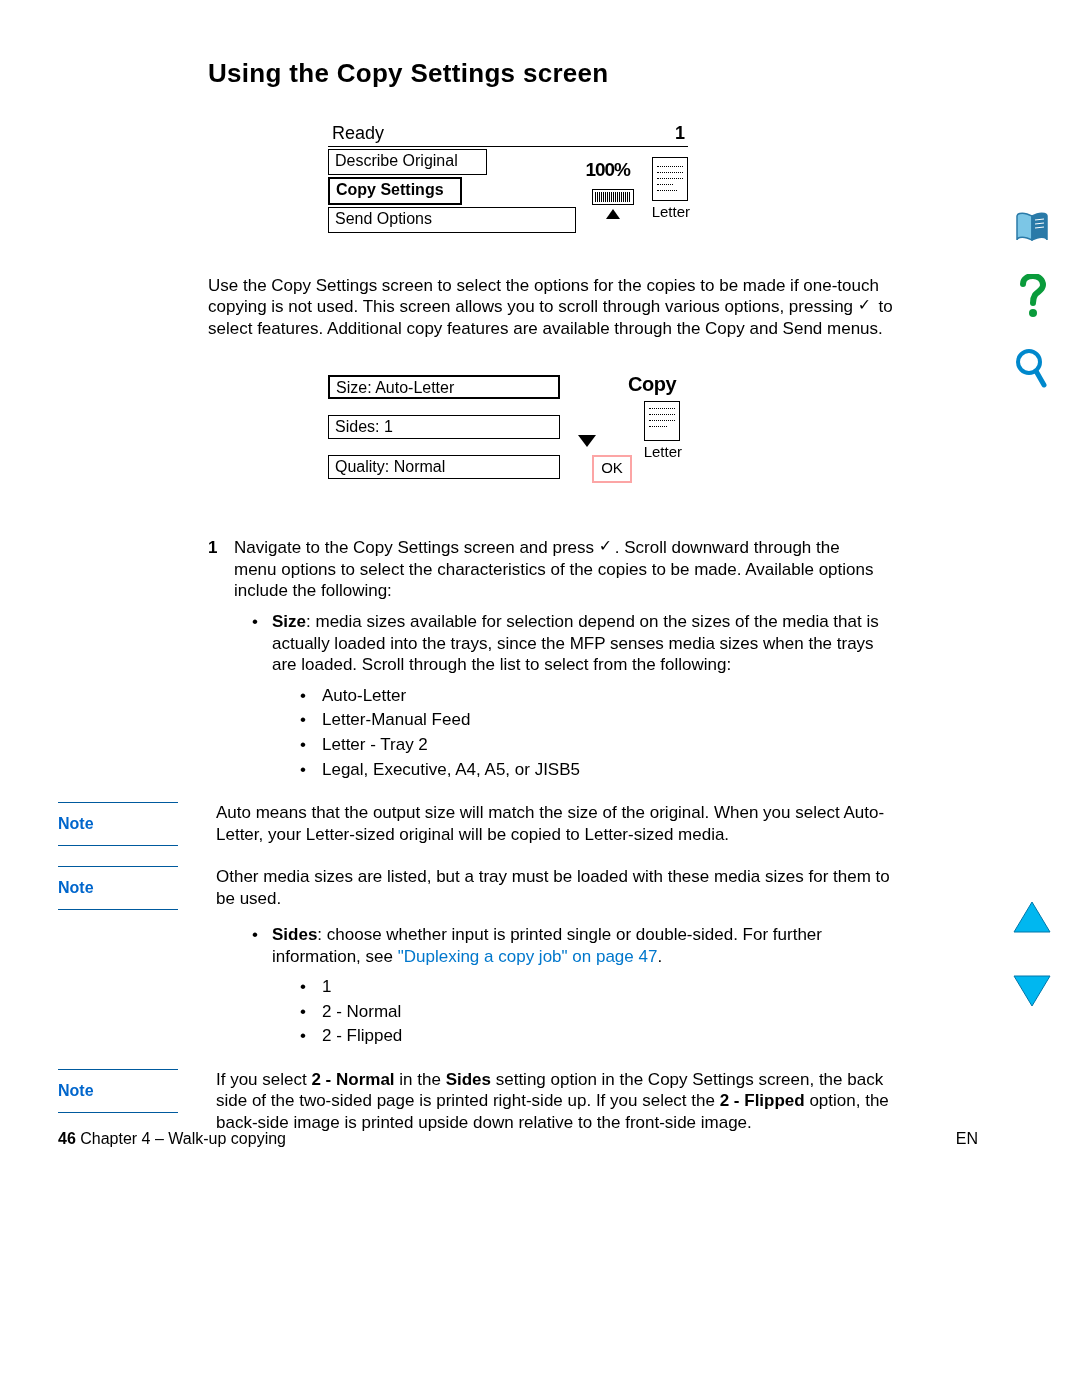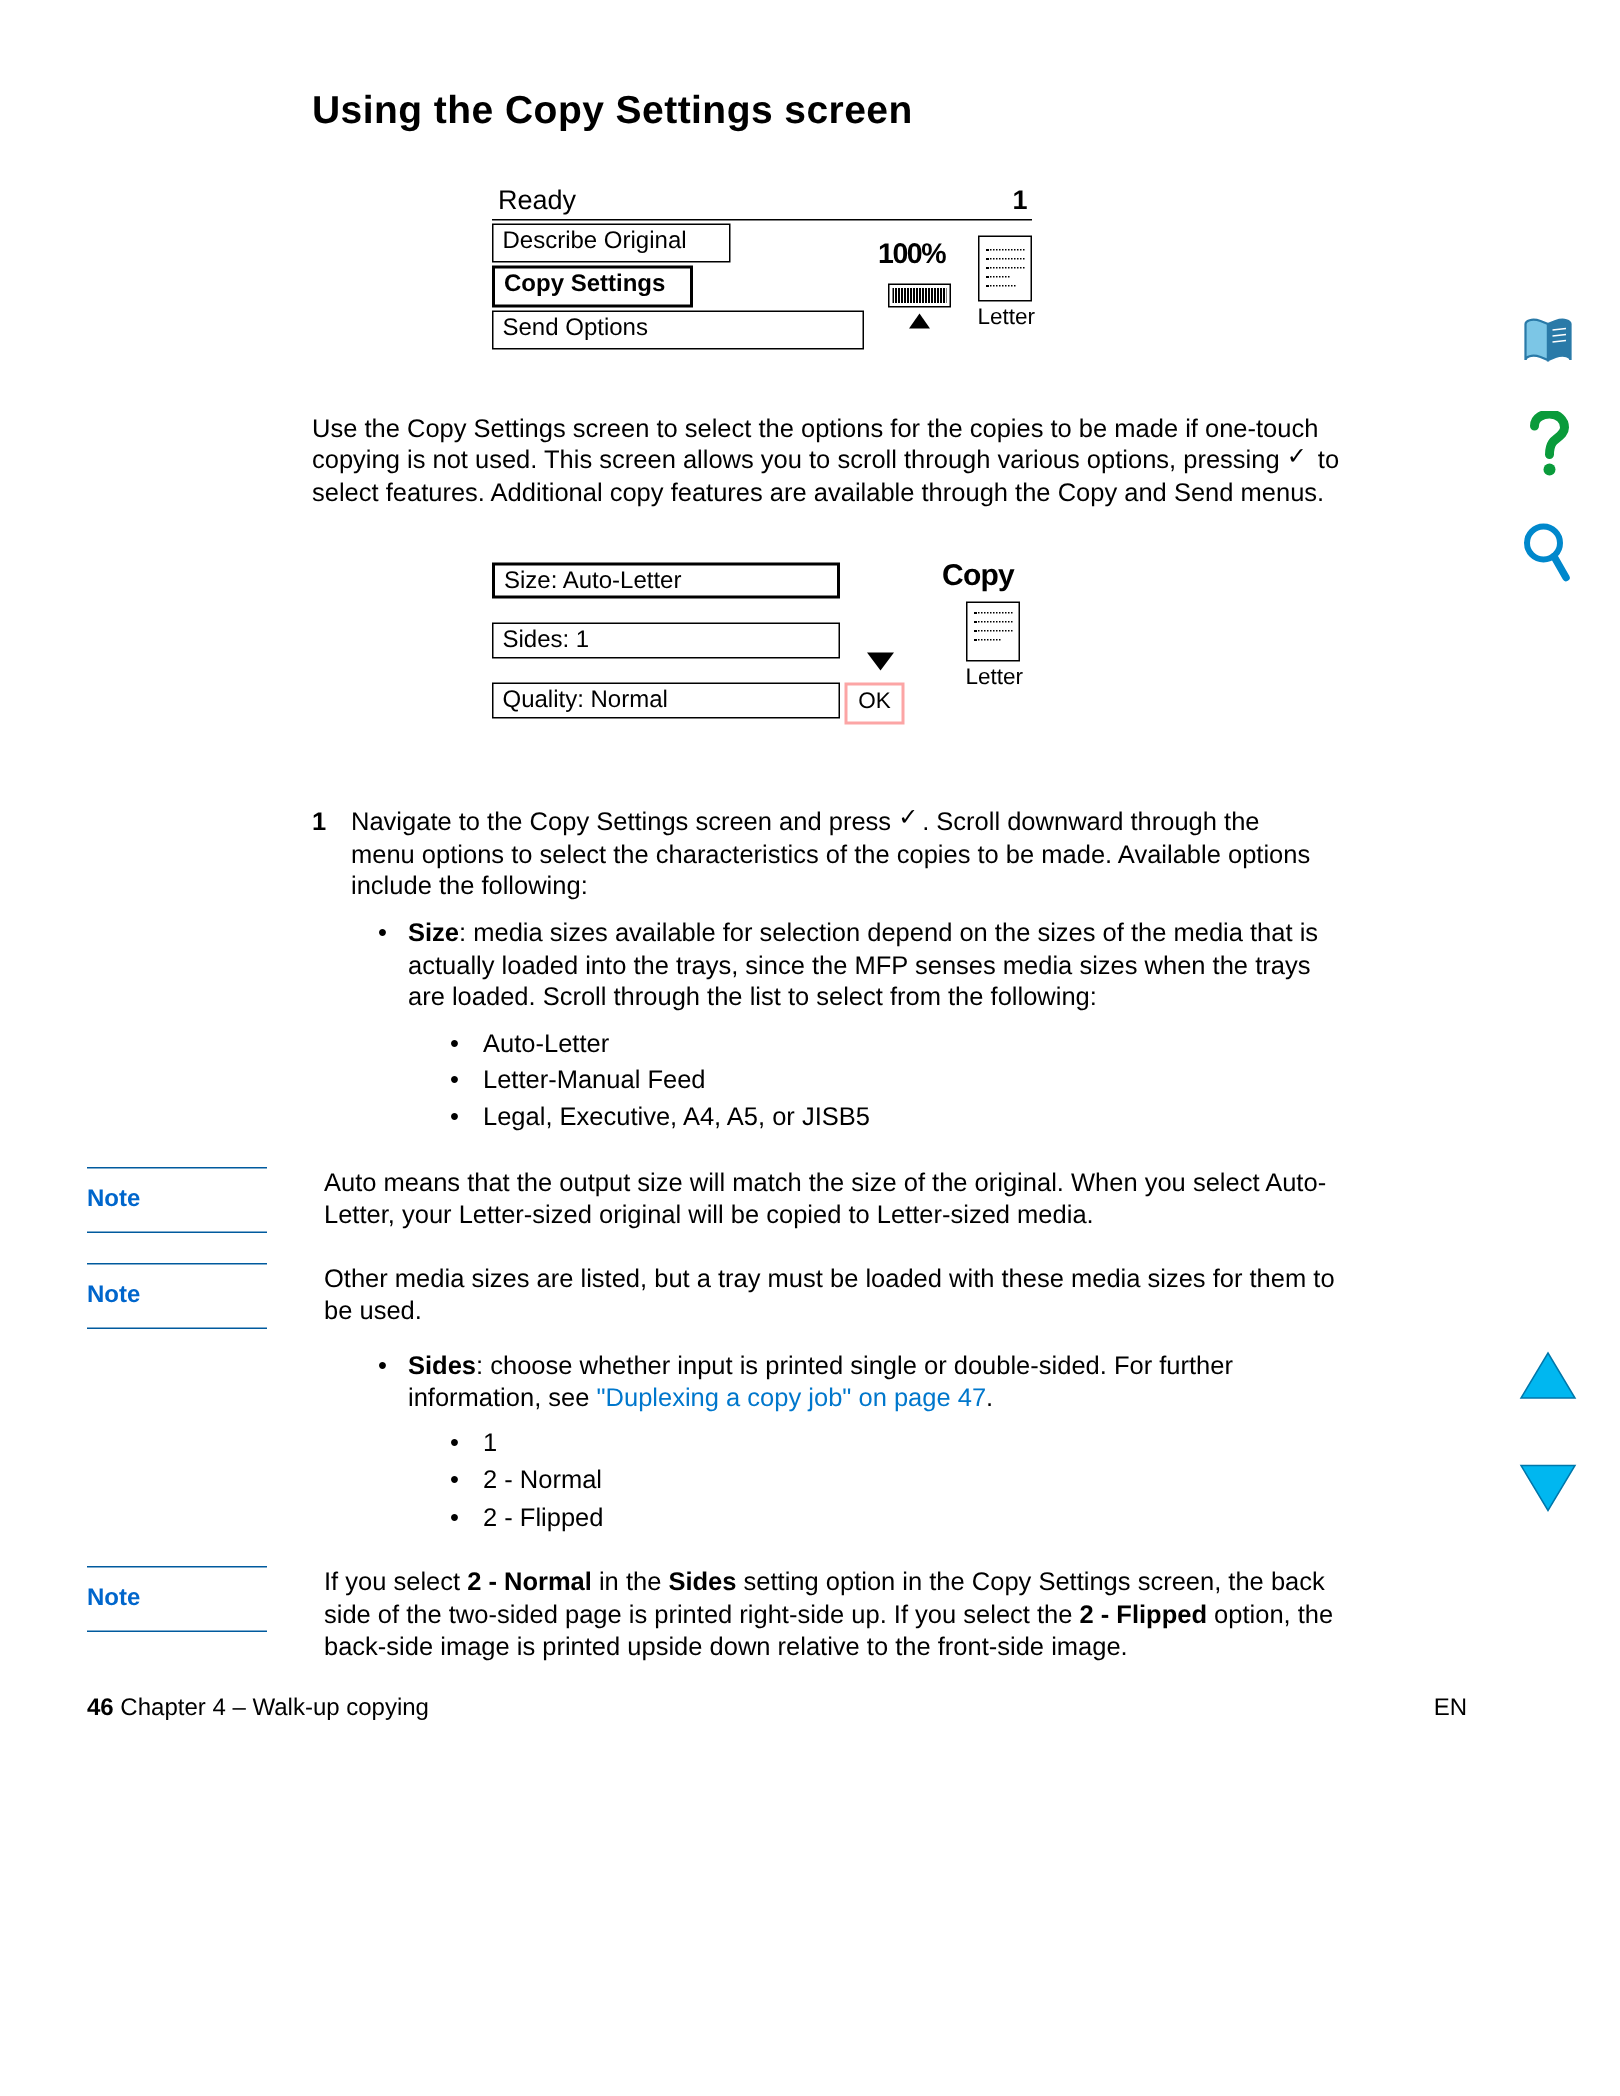--- a/index.html
+++ b/index.html
@@ -174,21 +174,21 @@
   .screen2 .box.bold { border-width: 2px; font-weight: normal;}
   .screen2 .sidesrow { display: flex; align-items: flex-end;}
   .screen2 .dnarrow {
     margin-left: 18px;
     width: 0; height: 0;
     border-left: 9px solid transparent;
     border-right: 9px solid transparent;
     border-top: 12px solid #000;
     margin-bottom: 8px;
   }
-  .screen2 .qrow { display: flex;}
+  .screen2 .qrow { display: flex; gap: 29px;}
   .screen2 .okbox {
     border: 2px solid #fca5a5;
     height: 24px;
     width: 36px;
     line-height: 22px;
     text-align: center;
     font-size: 15px;
     margin-left: 3px;
   }
   .screen2 .pageicon2 {
@@ -381,20 +381,21 @@
     <div class="step">
       <span class="num">1</span><span class="step-body"><span>Navigate to the Copy Settings screen and press </span><span class="check"></span><span>. Scroll downward through the menu options to select the characteristics of the copies to be made. Available options include the following:</span></span>
     </div>
 
     <ul class="outer">
       <li>
         <b>Size</b><span>: media sizes available for selection depend on the sizes of the media that is actually loaded into the trays, since the MFP senses media sizes when the trays are loaded. Scroll through the list to select from the following:</span>
         <ul class="inner">
           <li>Auto-Letter</li>
           <li>Letter-Manual Feed</li>
+          <li>Letter - Tray 2</li>
           <li>Legal, Executive, A4, A5, or JISB5</li>
         </ul>
       </li>
     </ul>
 
     <div class="note-block">
       <div class="note-label-col">
           <div class="note-label">Note</div>
         </div>
       <div class="note-text">Auto means that the output size will match the size of the original. When you select Auto-Letter, your Letter-sized original will be copied to Letter-sized media.</div>

